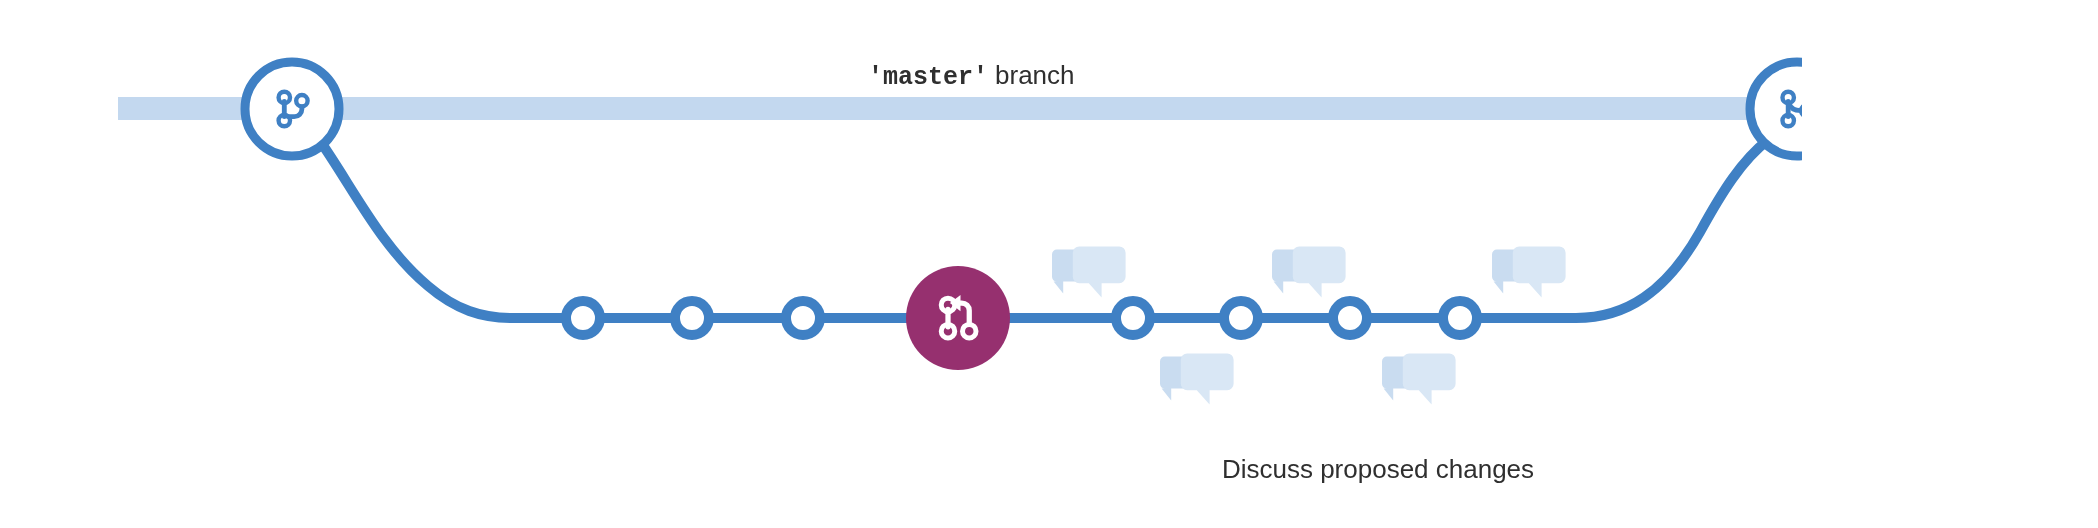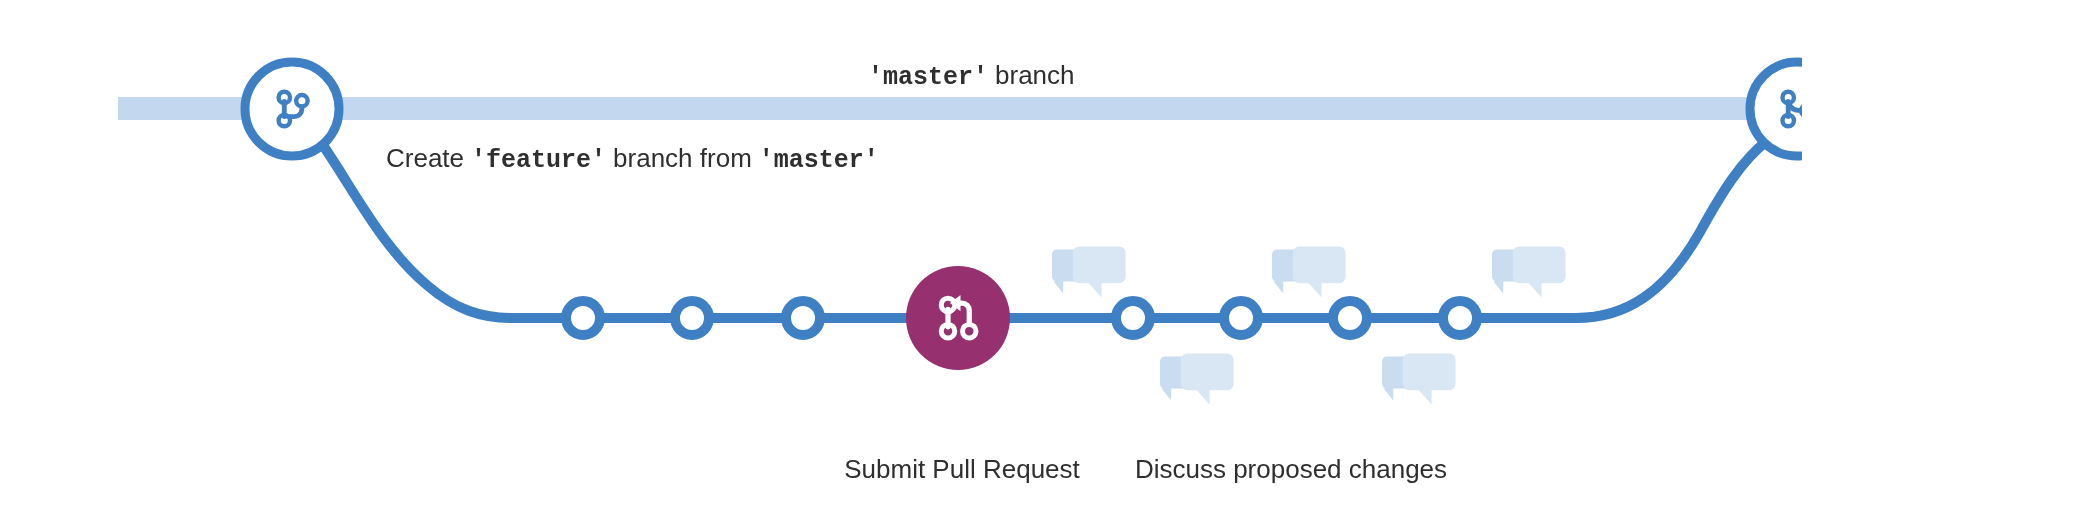--- a/index.html
+++ b/index.html
@@ -159,23 +159,19 @@
         <use href="#bubble-pair"></use>
       </g>
     </g>
 
   </svg>
 
   <div class="lbl" style="left:868px; top:62px;">
     <span class="mono">'master'</span><span class="sp"></span><span>branch</span>
   </div>
 
-  <div class="lbl" style="left:386px; top:145px;">
-    <span>Create</span><span class="sp"></span><span class="mono">'feature'</span><span class="sp"></span><span>branch from</span><span class="sp"></span><span class="mono">'master'</span>
-  </div>
 
 
 
-  <div class="lbl center" style="left:962px; top:456px;">Submit Pull Request</div>
 
-  <div class="lbl center" style="left:1291px; top:456px;">Discuss proposed changes</div>
+  <div class="lbl center" style="left:1378px; top:456px;">Discuss proposed changes</div>
 
 </div>
 
 </body></html>

